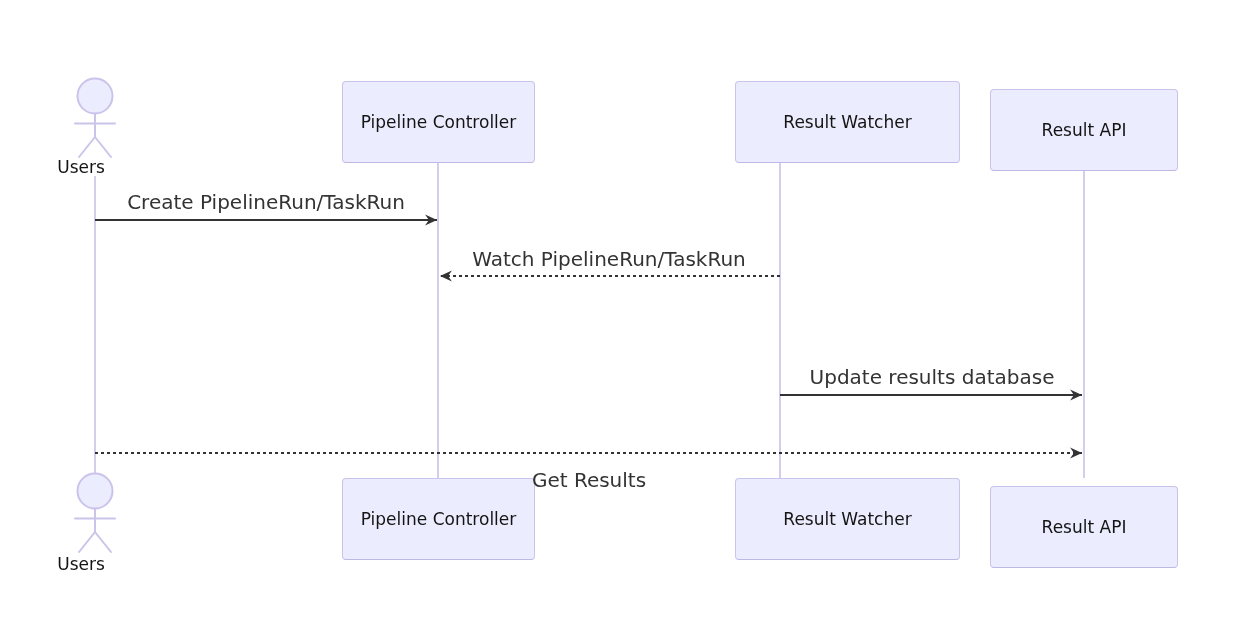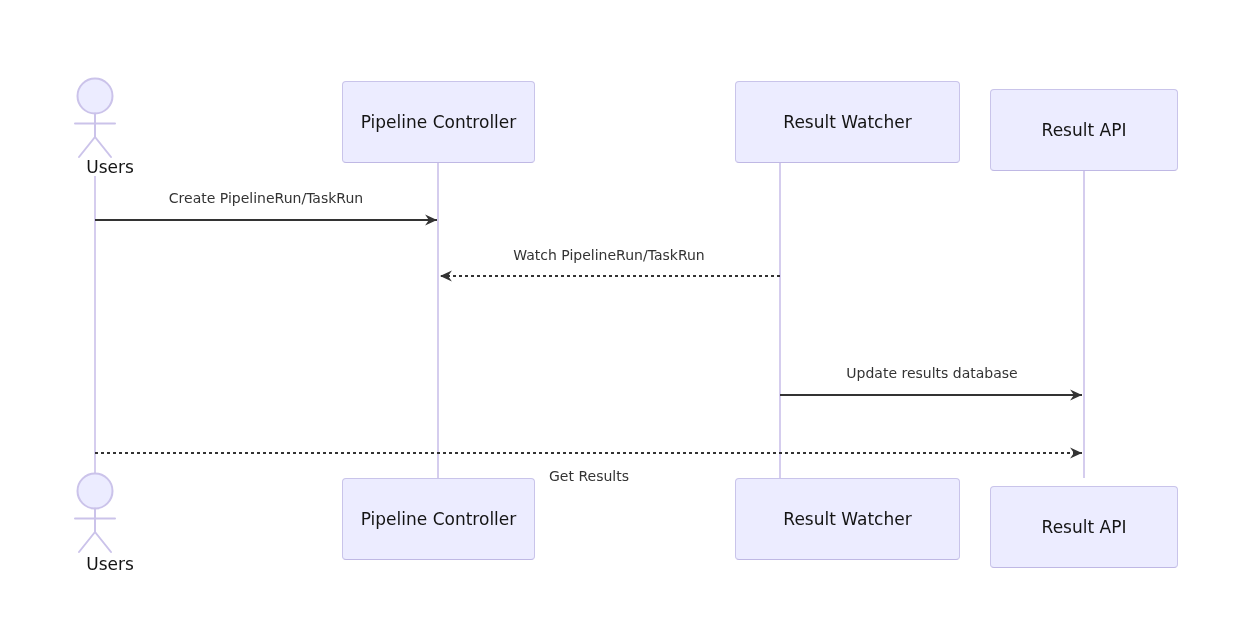--- a/index.html
+++ b/index.html
@@ -35,27 +35,27 @@
   }
   .p-top    { top:81px; }
   .p-bottom { top:478px; }
   .p-pc { left:342px; width:193px; }
   .p-rw { left:687px; width:225px;margin-left:48px; }
   .p-ra { left:990px; width:188px;margin-top:8px; }
 
   
   .msg-label {
     position:absolute; transform:translateX(-50%);
-    font-size:14px; color:var(--signal-text,#333333);
+    font-size:20px; color:var(--signal-text,#333333);
     white-space:nowrap;
   }
 
   
   .actor-label {
-    position:absolute; left:110px; transform:translateX(-50%);
+    position:absolute; left:81px; transform:translateX(-50%);
     font-size:17px; color:var(--text,#141414); white-space:nowrap;
   }
 
   
   .note {
     position:absolute; left:407px; top:292px; width:405px; height:46px;
     background:var(--note-fill,#FFF5AD);
     border:1px solid var(--note-border,#AAAA33);
     border-radius:2px;
     display:flex; align-items:center; justify-content:center;

